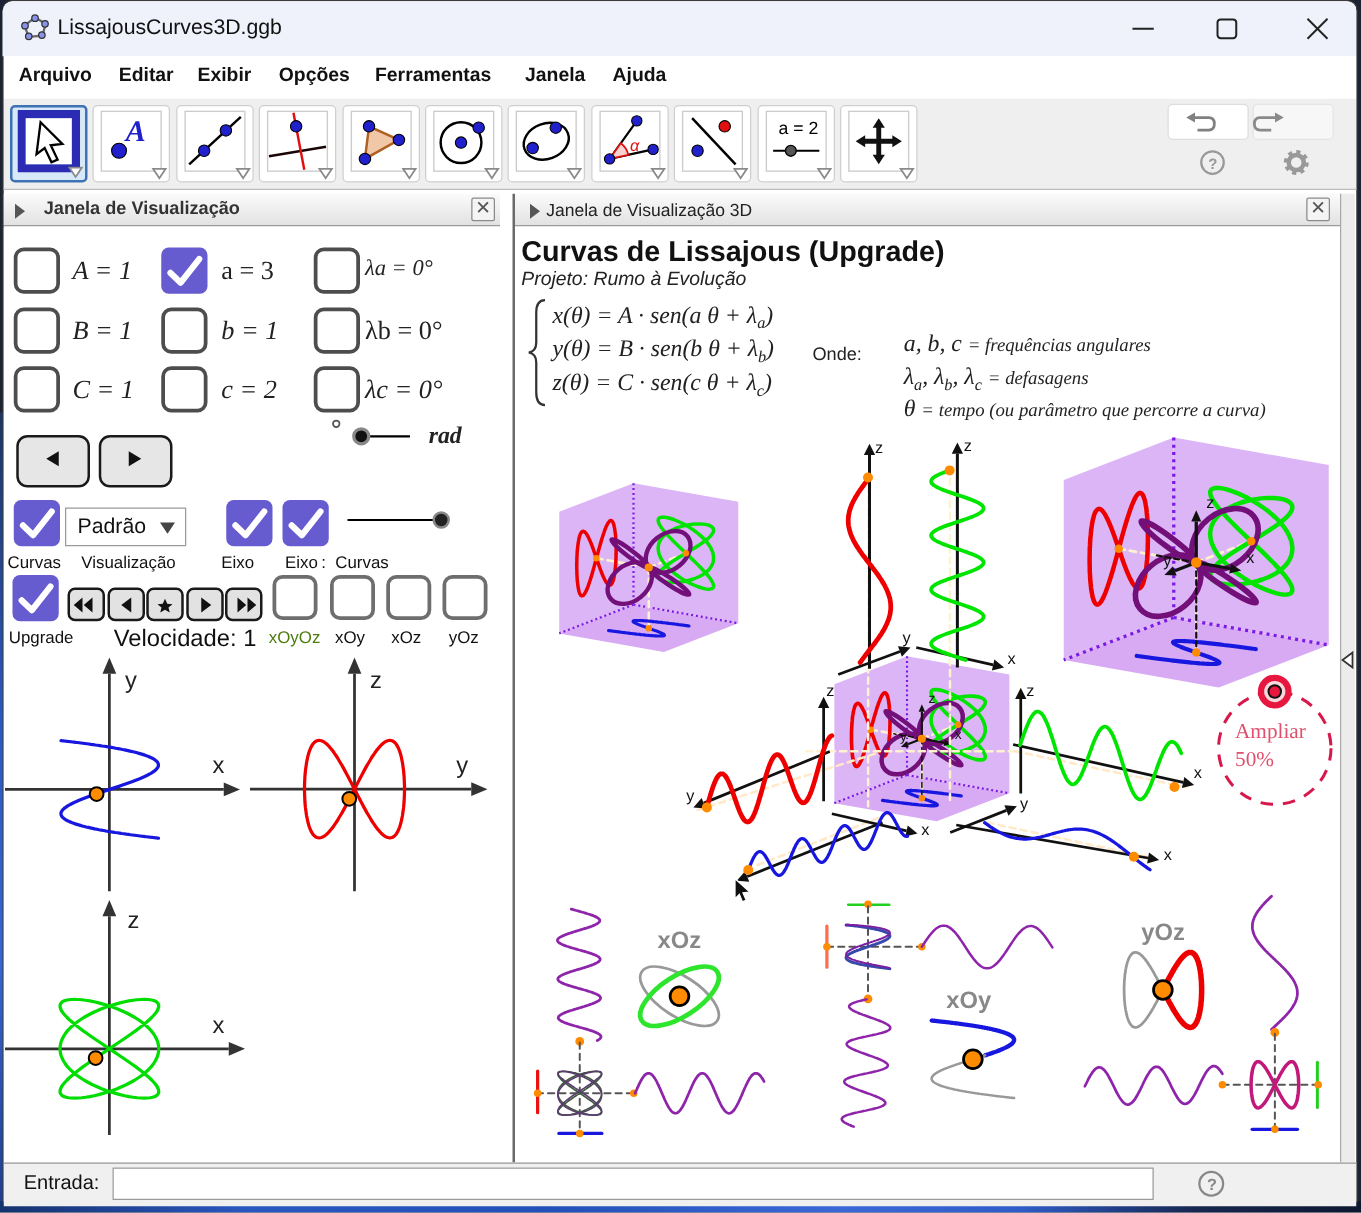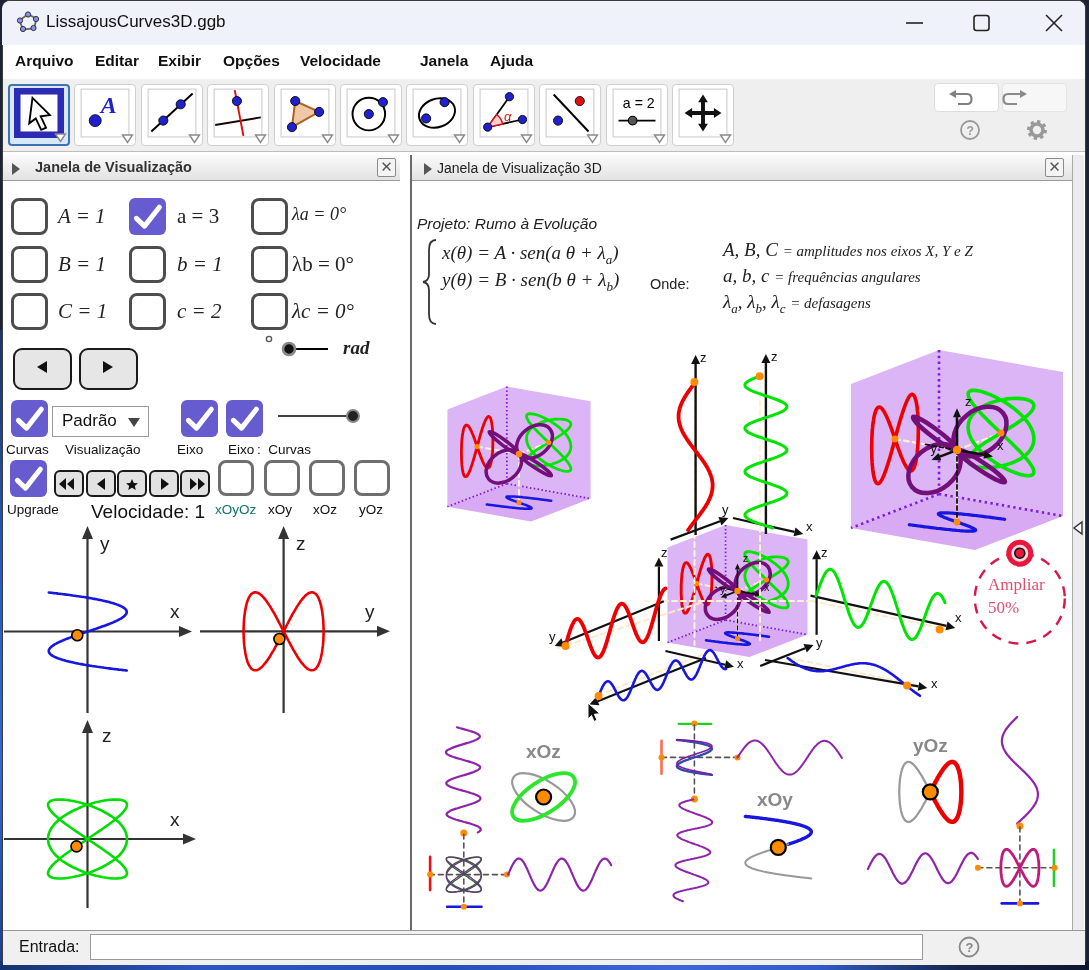--- a/index.html
+++ b/index.html
@@ -46,21 +46,21 @@
       <rect x="77" y="14.5" width="15" height="15" rx="2.5" fill="none" stroke="#222" stroke-width="1.6"></rect>
       <line x1="149" y1="14" x2="165" y2="30" stroke="#222" stroke-width="1.6"></line>
       <line x1="165" y1="14" x2="149" y2="30" stroke="#222" stroke-width="1.6"></line>
     </svg>
 </div>
 <div id="menubar">
 <div class="menu" style="left:12px">Arquivo</div>
 <div class="menu" style="left:92px">Editar</div>
 <div class="menu" style="left:155px">Exibir</div>
 <div class="menu" style="left:220px">Opções</div>
-<div class="menu" style="left:297px">Velocidade</div>
+<div class="menu" style="left:297px">Ferramentas</div>
 <div class="menu" style="left:417px">Janela</div>
 <div class="menu" style="left:487px">Ajuda</div>
 </div>
 <div id="toolbar">
 <div class="tbtn tsel" style="left:5.0px">
       <svg style="position:absolute;left:4px;top:2px" width="50" height="50" viewBox="0 0 46 46">
         <rect x="3" y="3" width="40" height="40" fill="#fff" stroke="#2b2bb4" stroke-width="6"></rect>
         <path d="M17,9 L33,25 L24.5,26 L29.5,36.5 L25,38.5 L20,28 L14,32.5 Z" fill="#fff" stroke="#000" stroke-width="1.7"></path>
       </svg>
       <svg style="position:absolute;right:1px;bottom:1px" width="13" height="10">
@@ -287,21 +287,21 @@
     <div style="position:absolute;left:145.5px;top:288px;width:30px;height:27px;background:#e2e2e2;border:2px solid #1a1a1a;border-radius:6px"></div>
     <svg style="position:absolute;left:145.5px;top:288px" width="30" height="27" viewBox="0 0 30 27">
       <path d="M12,8 L20,14 L12,20 Z" fill="#111"></path>
     </svg>
     <div style="position:absolute;left:177.0px;top:288px;width:30px;height:27px;background:#e2e2e2;border:2px solid #1a1a1a;border-radius:6px"></div>
     <svg style="position:absolute;left:177.0px;top:288px" width="30" height="27" viewBox="0 0 30 27">
       <path d="M10,8 L17,14 L10,20 Z M18,8 L25,14 L18,20 Z" fill="#111"></path>
     </svg>
     <div style="position:absolute;left:88px;top:319px;font-size:19px;color:#111">Velocidade: 1</div>
     <div style="position:absolute;left:215px;top:278px;width:36px;height:36px;background:#fff;border:3.8px solid #6e6e6e;border-radius:8px;"></div>
-    <div style="position:absolute;left:212px;top:320px;font-size:13.5px;color:#0f766e">xOyOz</div>
+    <div style="position:absolute;left:212px;top:320px;font-size:13.5px;color:#4d7c0f">xOyOz</div>
     <div style="position:absolute;left:261px;top:278px;width:36px;height:36px;background:#fff;border:3.8px solid #6e6e6e;border-radius:8px;"></div>
     <div style="position:absolute;left:265px;top:320px;font-size:13.5px;color:#111">xOy</div>
     <div style="position:absolute;left:306px;top:278px;width:36px;height:36px;background:#fff;border:3.8px solid #6e6e6e;border-radius:8px;"></div>
     <div style="position:absolute;left:310px;top:320px;font-size:13.5px;color:#111">xOz</div>
     <div style="position:absolute;left:351px;top:278px;width:36px;height:36px;background:#fff;border:3.8px solid #6e6e6e;border-radius:8px;"></div>
     <div style="position:absolute;left:356px;top:320px;font-size:13.5px;color:#111">yOz</div>
     <svg style="position:absolute;left:-3px;top:-182px" width="1089" height="970" viewBox="0 0 1089 970">
       <line x1="87.5" y1="713.0" x2="87.5" y2="539.0" stroke="#333" stroke-width="2.2"></line>
       <path d="M87.5,526.0 L93.0,539.0 L82.0,539.0 Z" fill="#333"></path>
       <line x1="4.0" y1="631.5" x2="179.0" y2="631.5" stroke="#333" stroke-width="2.2"></line>
@@ -322,30 +322,32 @@
       <path d="M87.5,720.0 L93.0,733.0 L82.0,733.0 Z" fill="#333"></path>
       <line x1="4.0" y1="839.0" x2="183.0" y2="839.0" stroke="#333" stroke-width="2.2"></line>
       <path d="M196.0,839.0 L183.0,844.5 L183.0,833.5 Z" fill="#333"></path>
       <text x="102" y="742" font-size="19" fill="#222">z</text>
       <text x="170" y="826" font-size="19" fill="#222">x</text>
       <path d="M87.5,839.0 L91.2,836.5 L94.9,834.0 L98.5,831.6 L102.0,829.2 L105.4,826.8 L108.7,824.5 L111.7,822.2 L114.5,820.0 L117.1,817.8 L119.5,815.8 L121.5,813.8 L123.2,812.0 L124.7,810.2 L125.8,808.6 L126.5,807.0 L126.9,805.6 L127.0,804.4 L126.7,803.3 L126.0,802.3 L125.1,801.4 L123.8,800.7 L122.1,800.2 L120.2,799.8 L117.9,799.6 L115.4,799.5 L112.7,799.6 L109.7,799.8 L106.5,800.2 L103.2,800.7 L99.7,801.4 L96.1,802.3 L92.5,803.3 L88.7,804.4 L85.0,805.6 L81.3,807.0 L77.7,808.6 L74.1,810.2 L70.7,812.0 L67.4,813.8 L64.3,815.8 L61.4,817.8 L58.7,820.0 L56.3,822.2 L54.1,824.5 L52.3,826.8 L50.8,829.2 L49.6,831.6 L48.7,834.0 L48.2,836.5 L48.0,839.0 L48.2,841.5 L48.7,844.0 L49.6,846.4 L50.8,848.8 L52.3,851.2 L54.1,853.5 L56.3,855.8 L58.7,858.0 L61.4,860.2 L64.3,862.2 L67.4,864.2 L70.7,866.0 L74.1,867.8 L77.7,869.4 L81.3,871.0 L85.0,872.4 L88.7,873.6 L92.5,874.7 L96.1,875.7 L99.7,876.6 L103.2,877.3 L106.5,877.8 L109.7,878.2 L112.7,878.4 L115.4,878.5 L117.9,878.4 L120.2,878.2 L122.1,877.8 L123.8,877.3 L125.1,876.6 L126.0,875.7 L126.7,874.7 L127.0,873.6 L126.9,872.4 L126.5,871.0 L125.8,869.4 L124.7,867.8 L123.2,866.0 L121.5,864.2 L119.5,862.2 L117.1,860.2 L114.5,858.0 L111.7,855.8 L108.7,853.5 L105.4,851.2 L102.0,848.8 L98.5,846.4 L94.9,844.0 L91.2,841.5 L87.5,839.0 L83.8,836.5 L80.1,834.0 L76.5,831.6 L73.0,829.2 L69.6,826.8 L66.3,824.5 L63.3,822.2 L60.5,820.0 L57.9,817.8 L55.5,815.8 L53.5,813.8 L51.8,812.0 L50.3,810.2 L49.2,808.6 L48.5,807.0 L48.1,805.6 L48.0,804.4 L48.3,803.3 L49.0,802.3 L49.9,801.4 L51.2,800.7 L52.9,800.2 L54.8,799.8 L57.1,799.6 L59.6,799.5 L62.3,799.6 L65.3,799.8 L68.5,800.2 L71.8,800.7 L75.3,801.4 L78.9,802.3 L82.5,803.3 L86.3,804.4 L90.0,805.6 L93.7,807.0 L97.3,808.6 L100.9,810.2 L104.3,812.0 L107.6,813.8 L110.7,815.8 L113.6,817.8 L116.3,820.0 L118.7,822.2 L120.9,824.5 L122.7,826.8 L124.2,829.2 L125.4,831.6 L126.3,834.0 L126.8,836.5 L127.0,839.0 L126.8,841.5 L126.3,844.0 L125.4,846.4 L124.2,848.8 L122.7,851.2 L120.9,853.5 L118.7,855.8 L116.3,858.0 L113.6,860.2 L110.7,862.2 L107.6,864.2 L104.3,866.0 L100.9,867.8 L97.3,869.4 L93.7,871.0 L90.0,872.4 L86.3,873.6 L82.5,874.7 L78.9,875.7 L75.3,876.6 L71.8,877.3 L68.5,877.8 L65.3,878.2 L62.3,878.4 L59.6,878.5 L57.1,878.4 L54.8,878.2 L52.9,877.8 L51.2,877.3 L49.9,876.6 L49.0,875.7 L48.3,874.7 L48.0,873.6 L48.1,872.4 L48.5,871.0 L49.2,869.4 L50.3,867.8 L51.8,866.0 L53.5,864.2 L55.5,862.2 L57.9,860.2 L60.5,858.0 L63.3,855.8 L66.3,853.5 L69.6,851.2 L73.0,848.8 L76.5,846.4 L80.1,844.0 L83.8,841.5 L87.5,839.0" fill="none" stroke="#00dd00" stroke-width="2.6" stroke-linecap="round" stroke-linejoin="round"></path>
       <circle cx="76.5" cy="846.4" r="5.5" fill="#ff8c00" stroke="black" stroke-width="1.6"></circle>
     </svg>
 </div>
 <div style="position:absolute;left:412px;top:182px;width:660px;height:748px;background:#fff;overflow:hidden">
+<div style="position:absolute;left:5px;top:6px;font-size:23px;font-weight:700;color:#111">Curvas de Lissajous (Upgrade)</div>
     <div style="position:absolute;left:5px;top:33px;font-size:15.5px;font-style:italic;color:#222">Projeto: Rumo à Evolução</div>
     <svg style="position:absolute;left:8px;top:56px" width="22" height="88" viewBox="0 0 22 88">
       <path d="M16,2 Q9,2 9,12 L9,36 Q9,43 3,44 Q9,45 9,52 L9,76 Q9,86 16,86" fill="none" stroke="#333" stroke-width="1.8"></path>
     </svg>
     <div class="eq" style="left:30px;top:60px">x(θ) = A · sen(a θ + λ<sub>a</sub>)</div>
     <div class="eq" style="left:30px;top:87px">y(θ) = B · sen(b θ + λ<sub>b</sub>)</div>
+    <div class="eq" style="left:30px;top:114px">z(θ) = C · sen(c θ + λ<sub>c</sub>)</div>
     <div style="position:absolute;left:238px;top:94px;font-size:14.5px;color:#222">Onde:</div>
-    <div class="eq" style="left:311px;top:57px">A, B, C <span style="font-size:15px">= amplitudes nos eixos X, Y e Z</span></div>
     <div class="eq" style="left:311px;top:83px">a, b, c <span style="font-size:15px">= frequências angulares</span></div>
     <div class="eq" style="left:311px;top:109px">λ<sub>a</sub>, λ<sub>b</sub>, λ<sub>c</sub> <span style="font-size:15px">= defasagens</span></div>
+    <div class="eq" style="left:311px;top:135px">θ <span style="font-size:15px">= tempo (ou parâmetro que percorre a curva)</span></div>
     <svg style="position:absolute;left:-412px;top:-182px" width="1089" height="970" viewBox="0 0 1089 970">
       <path d="M506.8,386.5 L447.4,409.4 L447.4,506.7 L506.8,483.7 Z" fill="#dcb5f6"></path>
       <path d="M506.8,386.5 L590.6,401.3 L590.6,498.6 L506.8,483.7 Z" fill="#dcb5f6"></path>
       <path d="M506.8,483.7 L447.4,506.7 L531.1,521.5 L590.6,498.6 Z" fill="#d7aaf3"></path>
       <path d="M506.8,386.5 L506.8,483.7" fill="none" stroke="#7c19e6" stroke-width="1.7550000000000001" stroke-linecap="butt" stroke-linejoin="round" stroke-dasharray="1.6,2.3"></path>
       <path d="M506.8,483.7 L447.4,506.7" fill="none" stroke="#7c19e6" stroke-width="1.7550000000000001" stroke-linecap="butt" stroke-linejoin="round" stroke-dasharray="1.6,2.3"></path>
       <path d="M506.8,483.7 L590.6,498.6" fill="none" stroke="#7c19e6" stroke-width="1.7550000000000001" stroke-linecap="butt" stroke-linejoin="round" stroke-dasharray="1.6,2.3"></path>
       <path d="M477.1,446.6 L519.0,454.0" fill="none" stroke="#fff3cf" stroke-width="2.0" stroke-linecap="round" stroke-linejoin="round" stroke-dasharray="5,4"></path>
       <path d="M519.0,454.0 L548.7,442.5" fill="none" stroke="#fff3cf" stroke-width="2.0" stroke-linecap="round" stroke-linejoin="round" stroke-dasharray="5,4"></path>
       <path d="M519.0,454.0 L519.0,502.6" fill="none" stroke="#fff3cf" stroke-width="2.0" stroke-linecap="round" stroke-linejoin="round" stroke-dasharray="5,4"></path>

